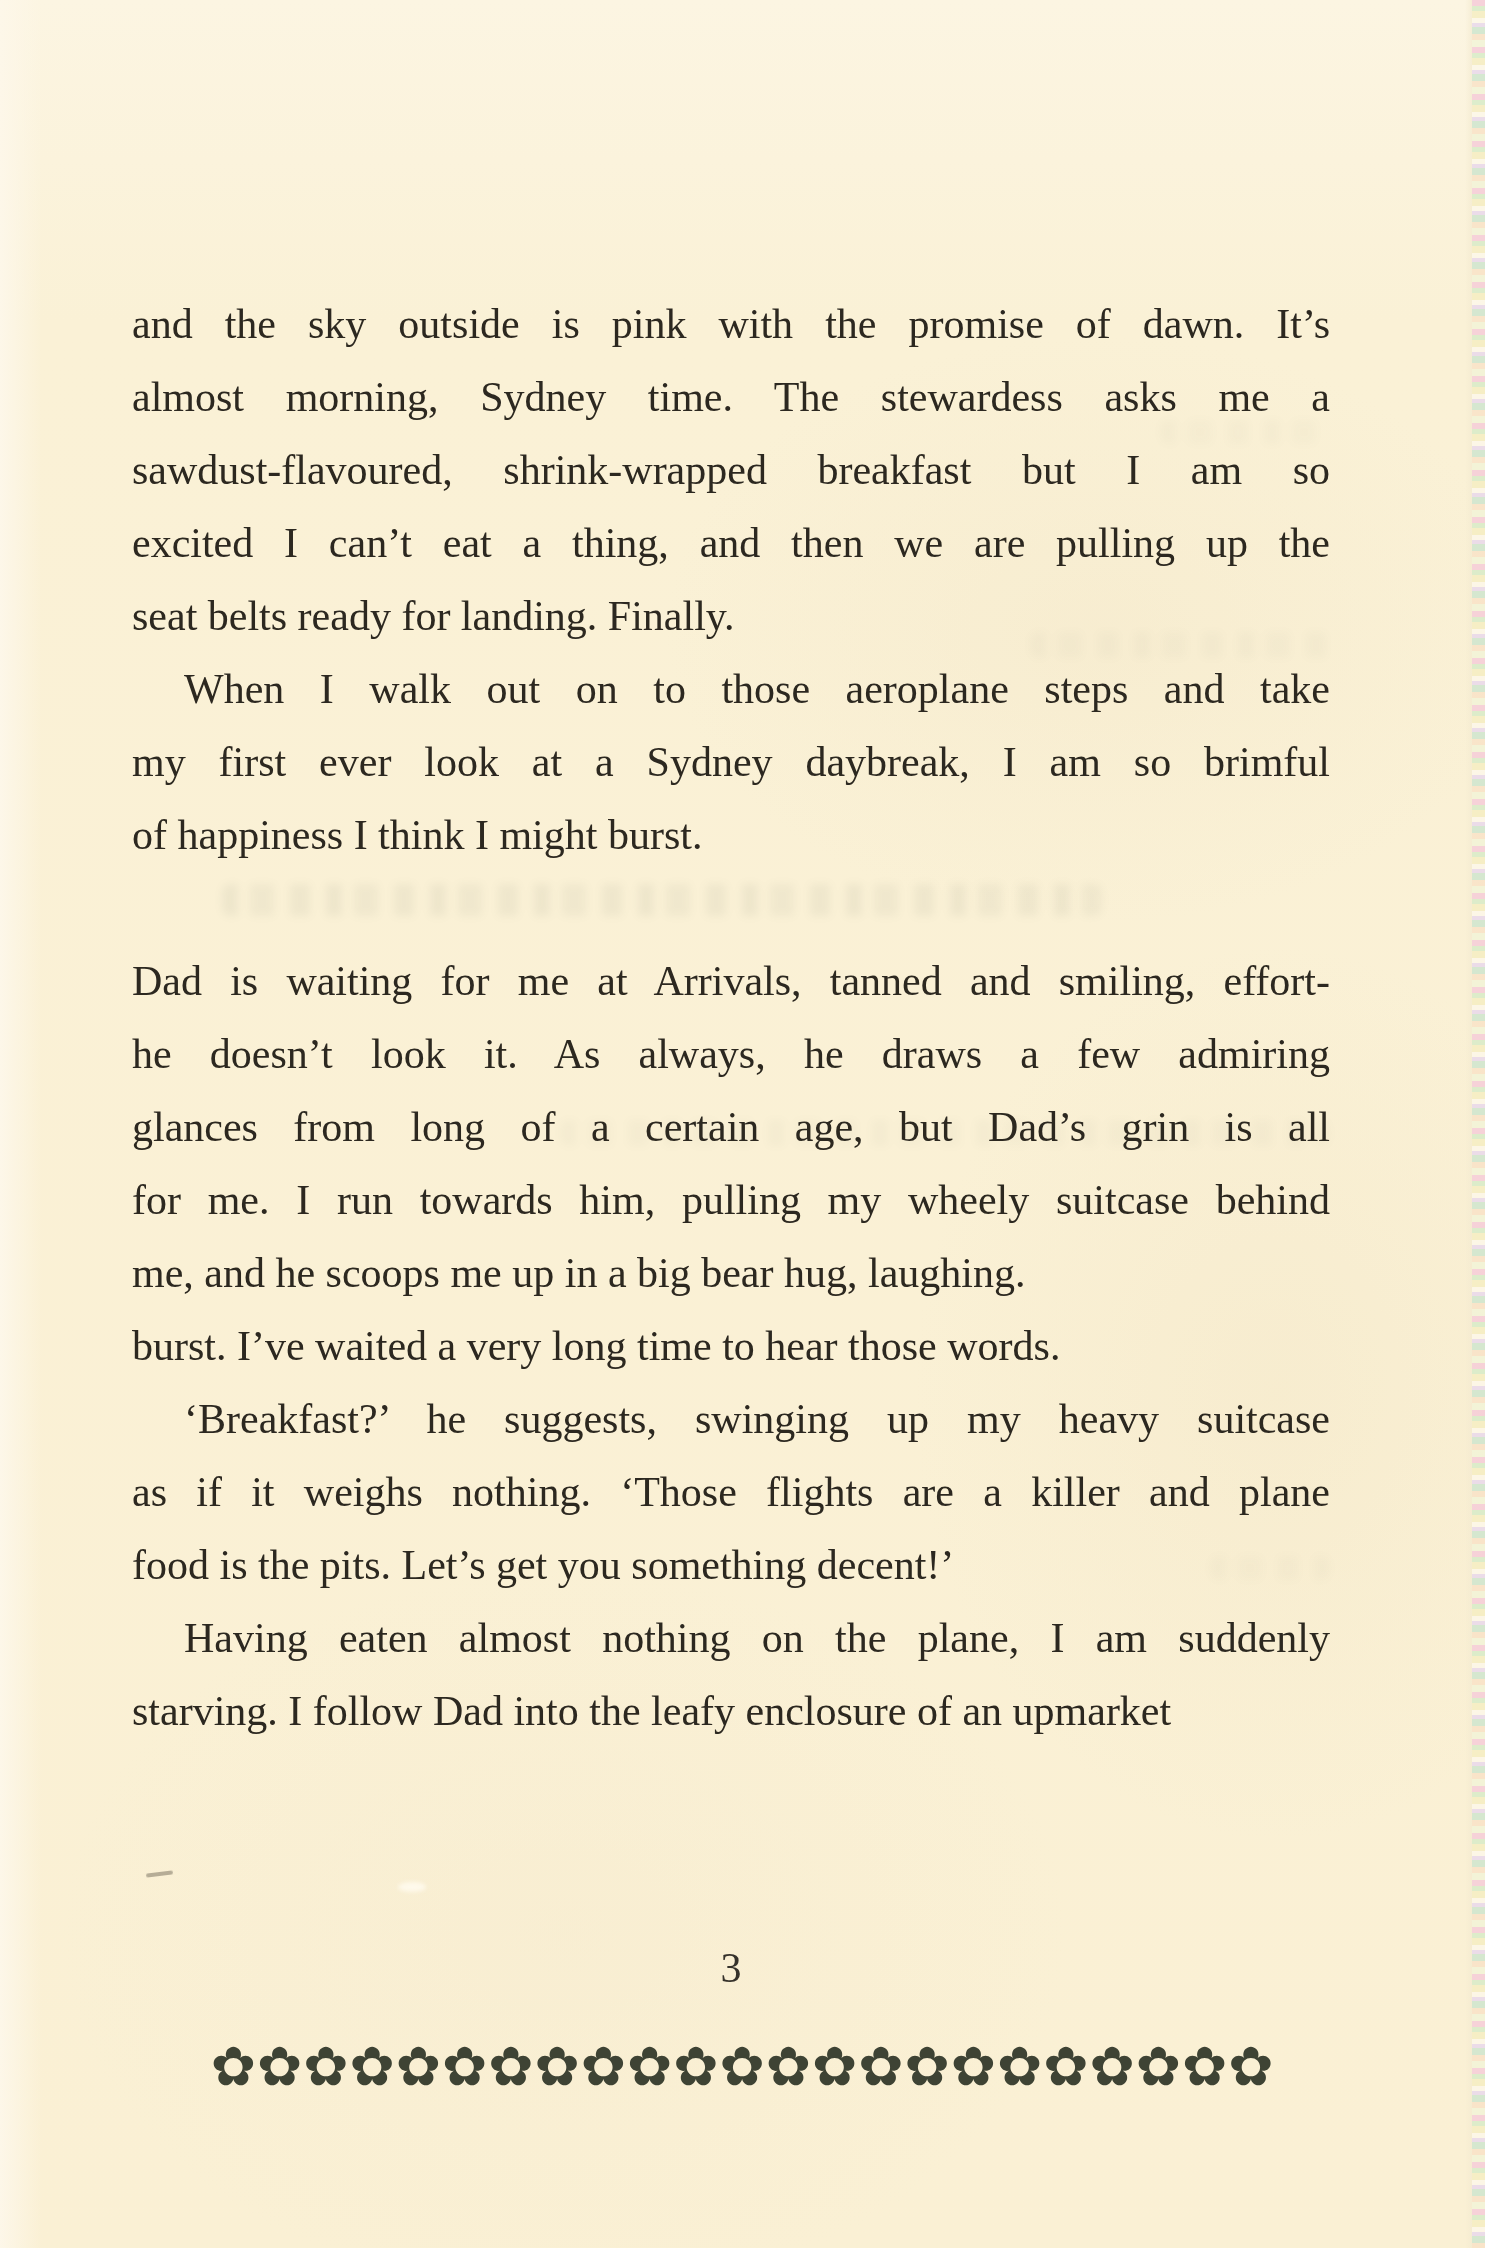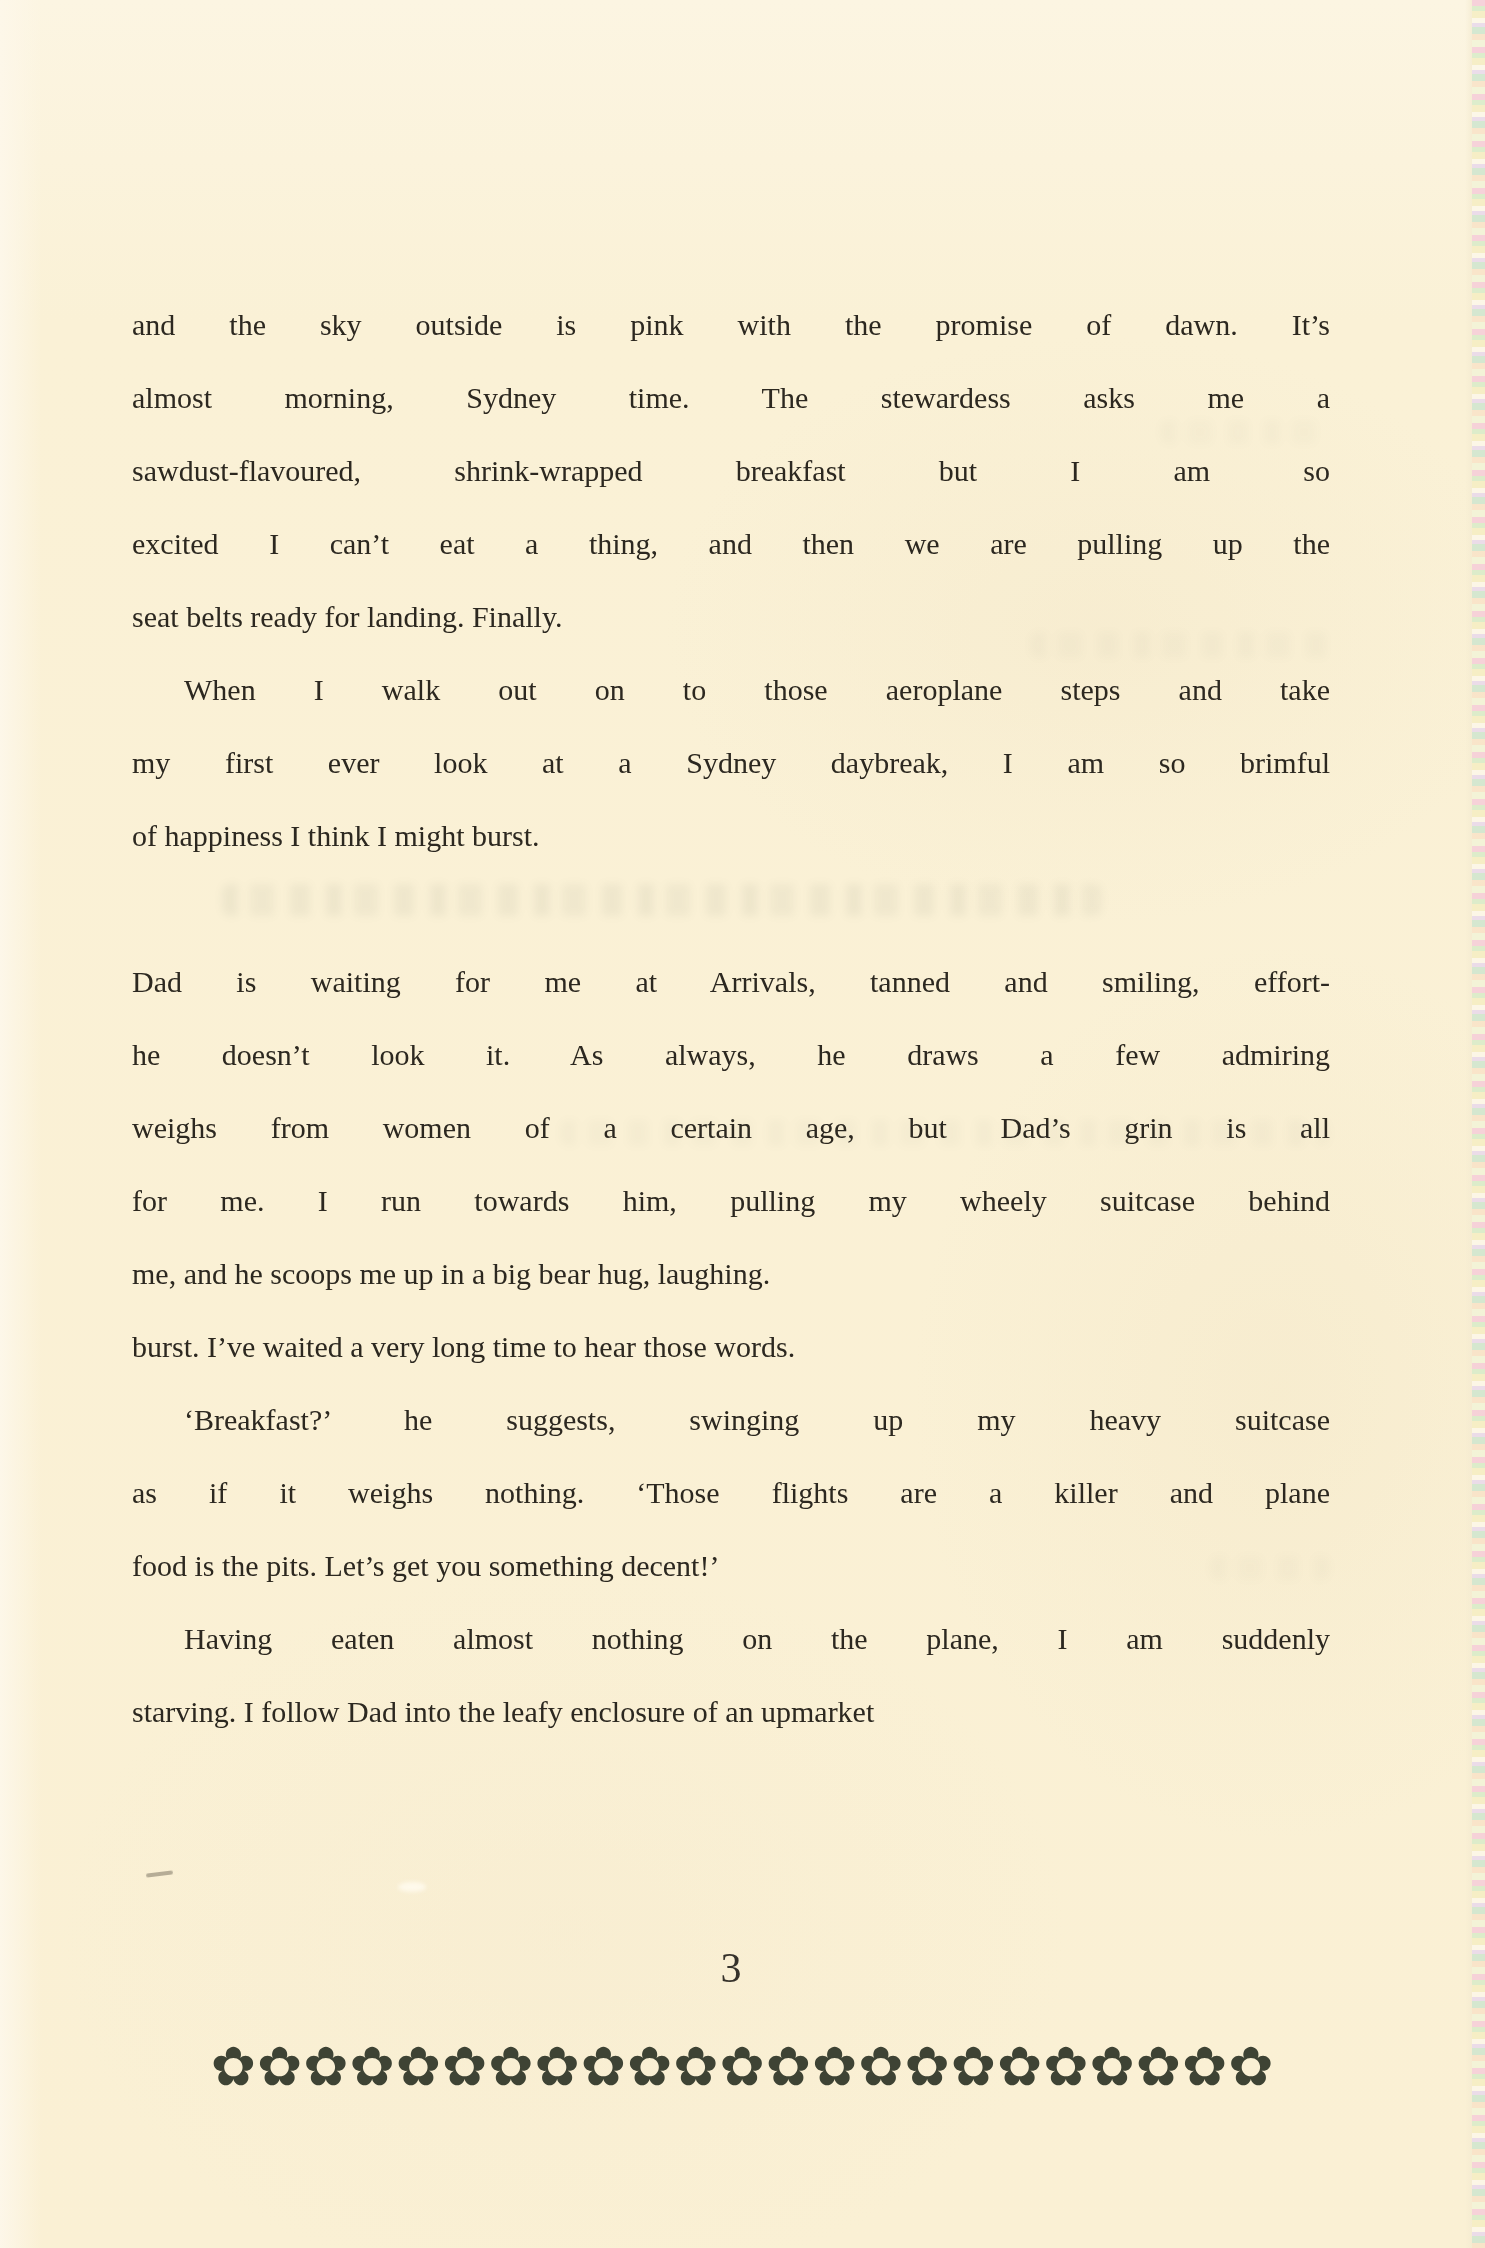--- a/index.html
+++ b/index.html
@@ -19,21 +19,21 @@
   }
 
   
   .text-block {
     position: absolute;
     left: 132px; top: 288px; width: 1198px;
     color: #2c2820;
   }
   .line {
     height: 73px; line-height: 73px;
-    font-size: 30px;
+    font-size: 42px;
     text-align: justify;
     text-align-last: justify;
     white-space: nowrap;
   }
   .line.end { text-align-last: left; }
   .line.indent { padding-left: 52px; }
   .line.gap { height: 73px; }
 
   .page-number {
     position: absolute;
@@ -120,21 +120,21 @@
       <div class="line">almost morning, Sydney time. The stewardess asks me a</div>
       <div class="line">sawdust-flavoured, shrink-wrapped breakfast but I am so</div>
       <div class="line">excited I can’t eat a thing, and then we are pulling up the</div>
       <div class="line end">seat belts ready for landing. Finally.</div>
       <div class="line indent">When I walk out on to those aeroplane steps and take</div>
       <div class="line">my first ever look at a Sydney daybreak, I am so brimful</div>
       <div class="line end">of happiness I think I might burst.</div>
       <div class="line gap"></div>
       <div class="line">Dad is waiting for me at Arrivals, tanned and smiling, effort-</div>
       <div class="line">he doesn’t look it. As always, he draws a few admiring</div>
-      <div class="line">weighs from women of a certain age, but Dad’s grin is all</div>
+      <div class="line">glances from long of a certain age, but Dad’s grin is all</div>
       <div class="line">for me. I run towards him, pulling my wheely suitcase behind</div>
       <div class="line end">me, and he scoops me up in a big bear hug, laughing.</div>
       <div class="line end">burst. I’ve waited a very long time to hear those words.</div>
       <div class="line indent">‘Breakfast?’ he suggests, swinging up my heavy suitcase</div>
       <div class="line">as if it weighs nothing. ‘Those flights are a killer and plane</div>
       <div class="line end">food is the pits. Let’s get you something decent!’</div>
       <div class="line indent">Having eaten almost nothing on the plane, I am suddenly</div>
       <div class="line end">starving. I follow Dad into the leafy enclosure of an upmarket</div>
     </div>
 

